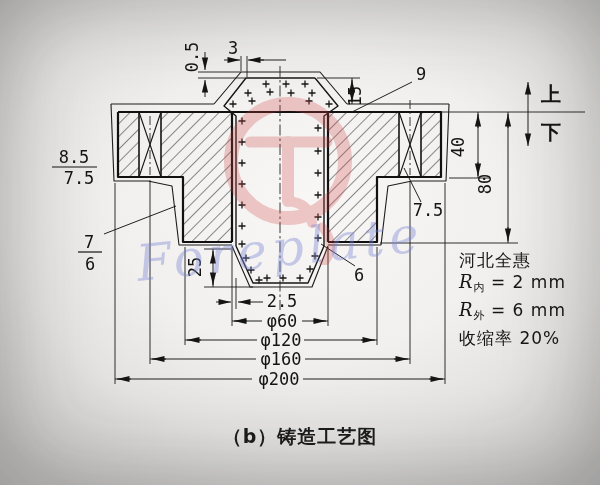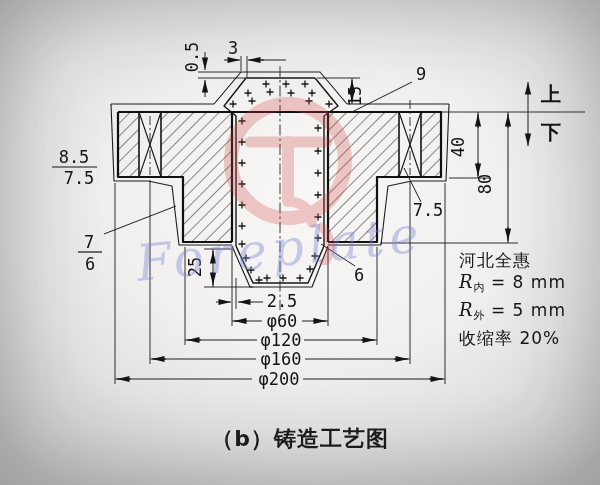--- a/index.html
+++ b/index.html
@@ -13,21 +13,21 @@
   .dimtxt{font-family:"DejaVu Sans Mono", monospace;font-size:17px;}
   .cjk{font-family:"DejaVu Sans", sans-serif;font-weight:bold;font-size:20px;}
   .notes{
     position:absolute;left:459px;top:249px;width:132px;
     font-size:17px;line-height:22px;color:#161616;letter-spacing:1px;
   }
   .notes .rsym{font-family:"DejaVu Serif", serif;font-style:italic;font-size:18px;}
   .notes .rsub{font-size:11px;vertical-align:-3px;letter-spacing:0;}
   .caption{
     position:absolute;left:0;top:424px;width:100%;text-align:center;
-    font-size:22px;font-weight:bold;color:#1b1b1b;letter-spacing:1px;
+    font-size:19px;font-weight:bold;color:#1b1b1b;letter-spacing:1px;
   }
   .wm-brand{
     position:absolute;left:130px;top:281px;white-space:nowrap;
     font-size:78px;font-weight:bold;letter-spacing:16px;
     color:rgba(138,136,132,0.26);pointer-events:none;
   }
   .wm-script{
     position:absolute;left:136px;top:220px;white-space:nowrap;
     font-family:"DejaVu Serif", serif;font-style:italic;
     font-size:50px;letter-spacing:5px;color:rgba(122,132,210,0.40);
@@ -223,25 +223,25 @@
   </svg>
 
   
   <div class="wm-script">Foreplate</div>
 
   
   <div class="notes">
     <div>河北全惠</div>
     <div>
       <span class="rsym">R</span><span class="rsub">内</span>
-      <span>= 8 mm</span>
+      <span>= 2 mm</span>
     </div>
     <div>
       <span class="rsym">R</span><span class="rsub">外</span>
-      <span>= 5 mm</span>
+      <span>= 6 mm</span>
     </div>
     <div>收缩率 20%</div>
   </div>
 
   
   <div class="caption">
     <span>（b）</span><span>铸造工艺图</span>
   </div>
 </div>
 

